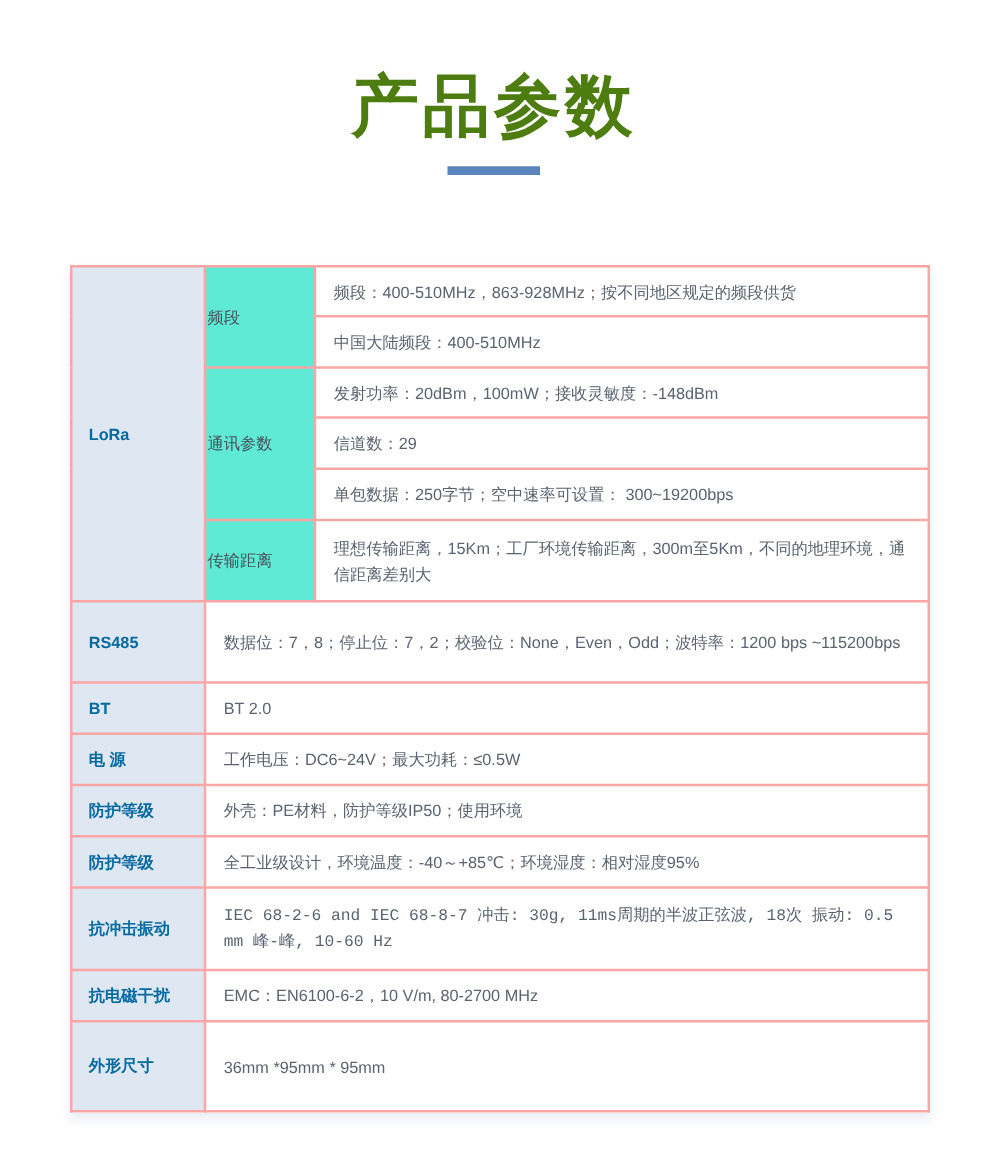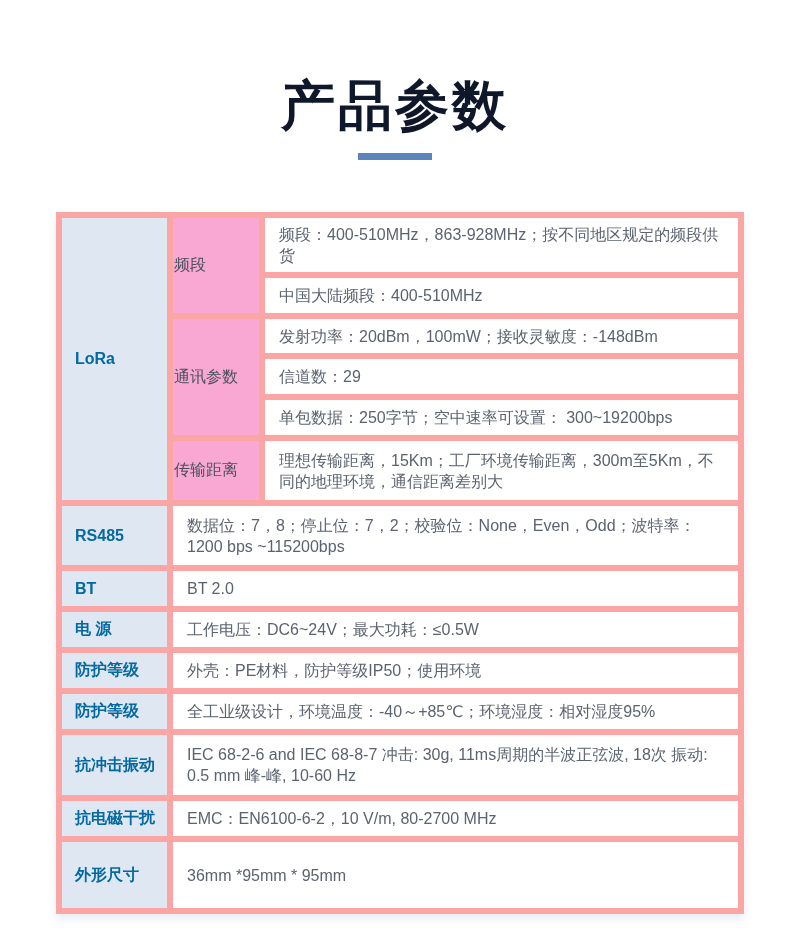--- a/index.html
+++ b/index.html
@@ -10,76 +10,76 @@
   }
   .page {
     position: relative;
     width: 790px;
     height: 931px;
     background: #ffffff;
     overflow: hidden;
   }
   .title {
     margin: 0;
-    padding-top: 72px;
+    padding-top: 52px;
     text-align: center;
     font-size: 54px;
     line-height: 66px;
     font-weight: bold;
     letter-spacing: 3px;
-    color: #0f172a;
+    color: #4d7c0f;
   }
   .title-underline {
     width: 74px;
     height: 7px;
     background: #5b84bd;
     margin: 15px auto 0 auto;
   }
   .spec-table {
     position: absolute;
     top: 212px;
     left: 56px;
     width: 688px;
     border-collapse: collapse;
     table-layout: fixed;
     box-shadow: 0 5px 8px rgba(120, 150, 190, 0.18);
   }
   .spec-table td {
-    border: 6px solid #fca5a5;
-    font-size: 16px;
+    border: 2px solid #fca5a5;
+    font-size: 13px;
     vertical-align: middle;
     word-break: break-word;
   }
   .spec-table {
     border: 2px solid #5d89c6;
   }
   td.group-col {
     width: 91px;
     background: #dfe7f3;
     color: #0369a1;
     font-weight: bold;
     padding-left: 13px;
   }
   td.sub-col {
     width: 84px;
-    background: #f9a8d4;
+    background: #5eead4;
     color: #49505e;
     font-weight: normal;
   }
   td.value-col {
     background: #ffffff;
     color: #5c6370;
     padding: 6px 16px 6px 14px;
     line-height: 21px;
   }
   tr.h40 { height: 40px; }
   tr.h41 { height: 41px; }
   tr.h64 { height: 72px; }
   tr.h65 { height: 65px; }
-  tr.h66 { height: 66px; }
+  tr.h66 { height: 66px; font-family: Liberation Mono, monospace; }
 </style>
 </head>
 <body>
 
 <div class="page">
 
   <h1 class="title">产品参数</h1>
   <div class="title-underline"></div>
 
   <table class="spec-table">

